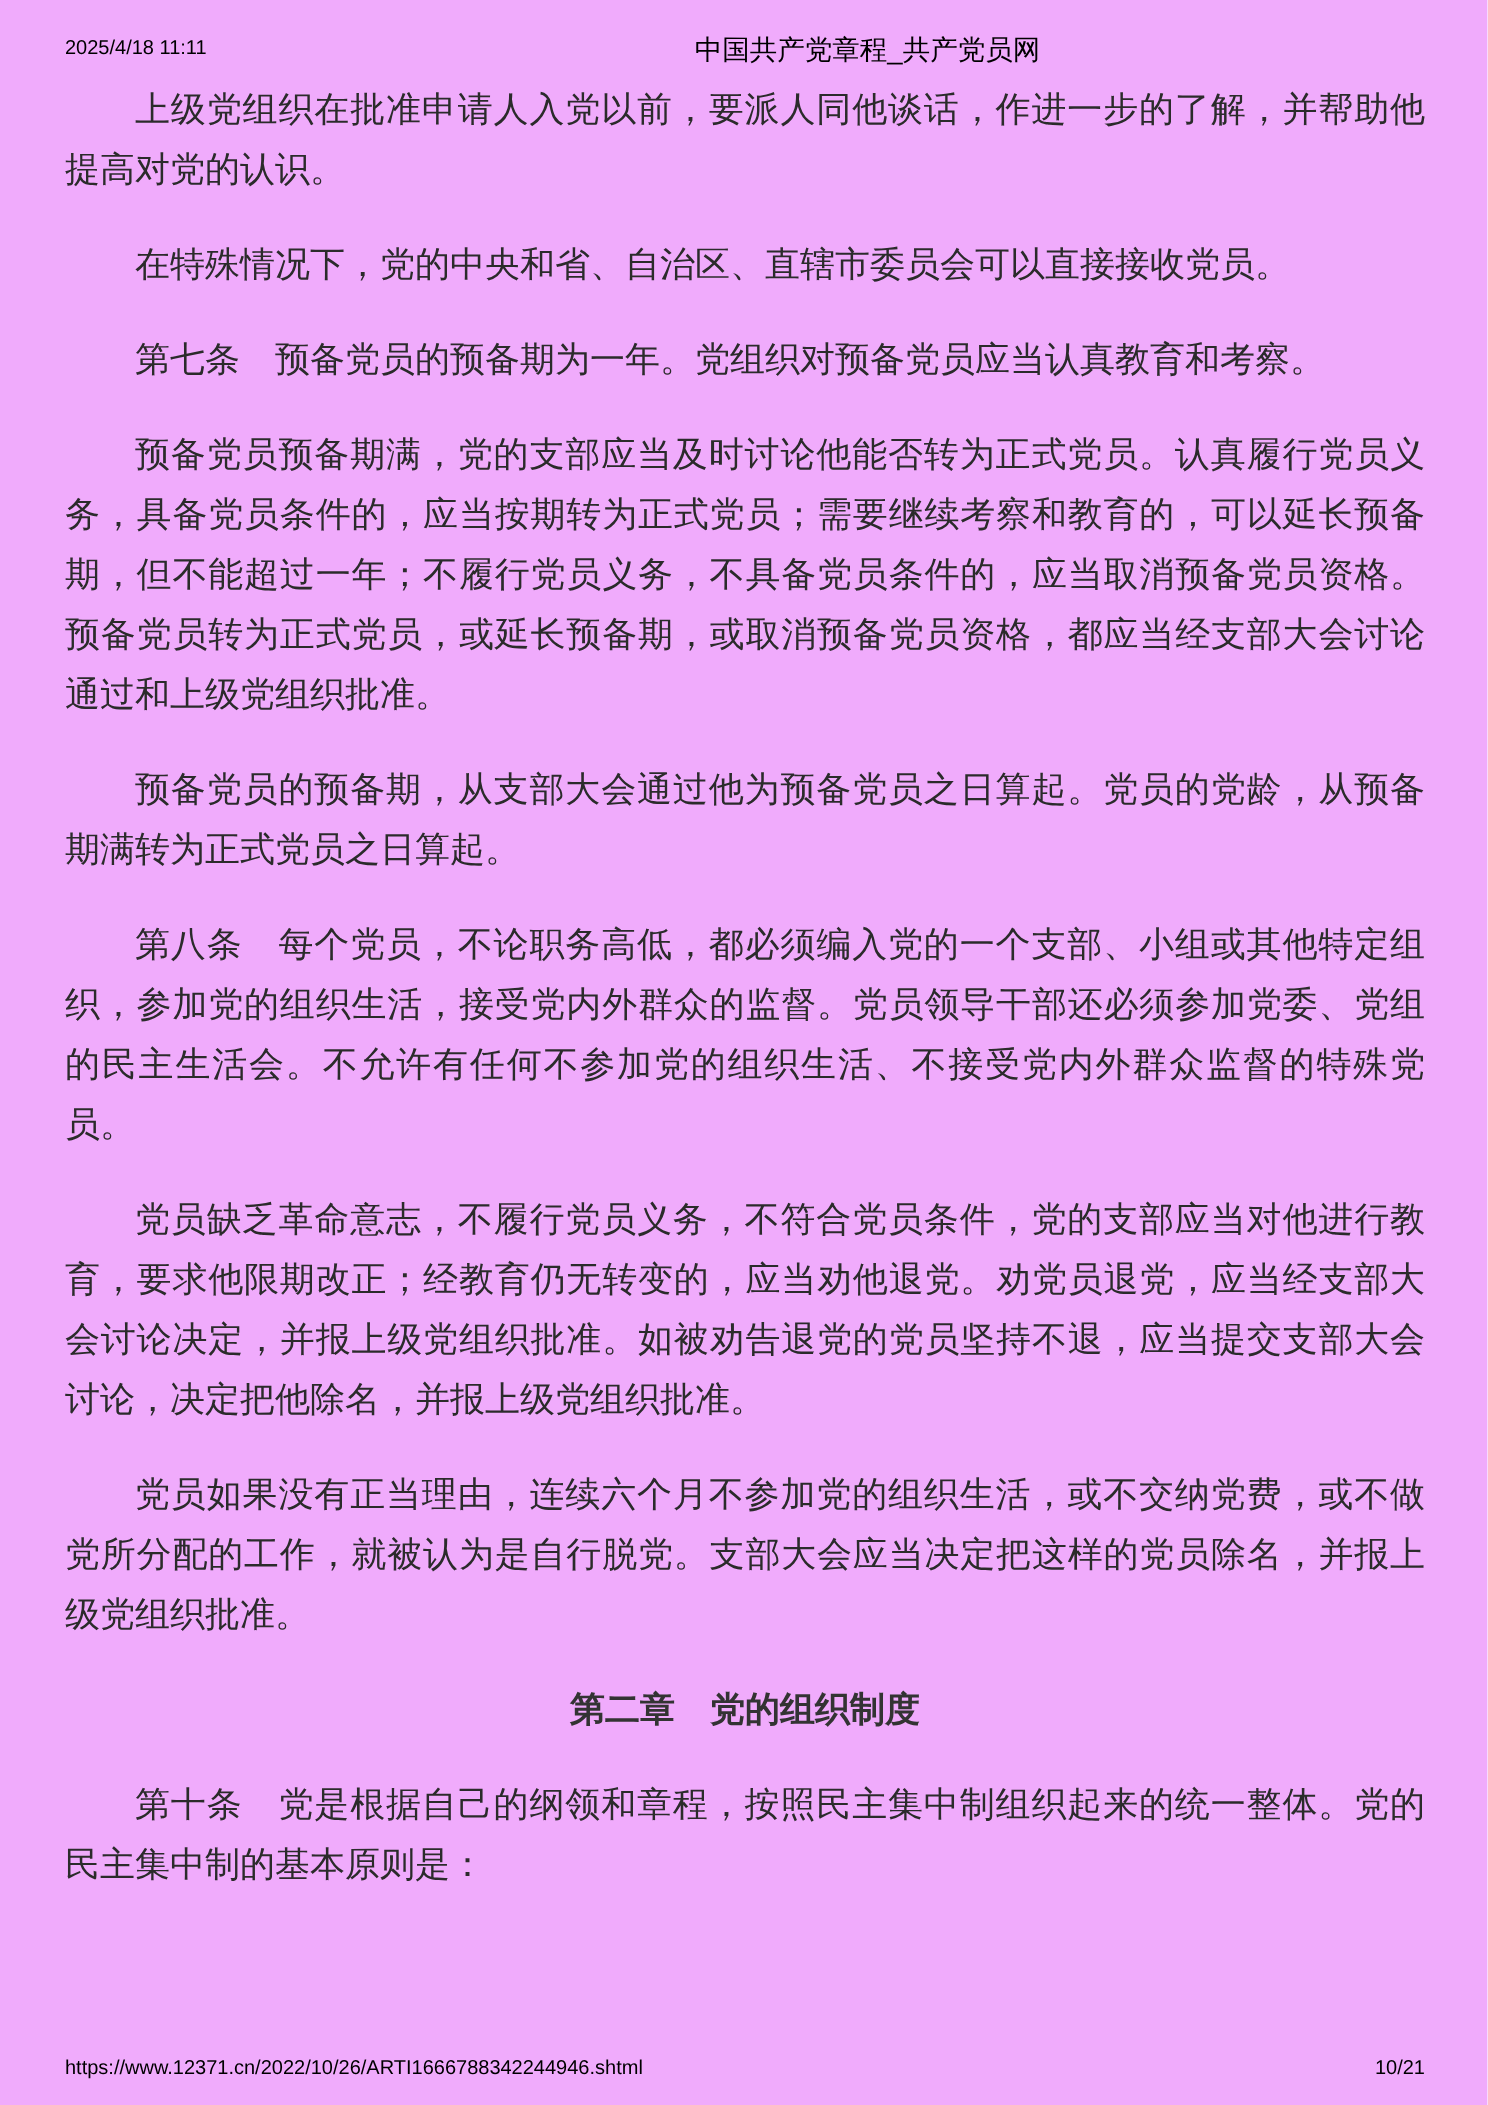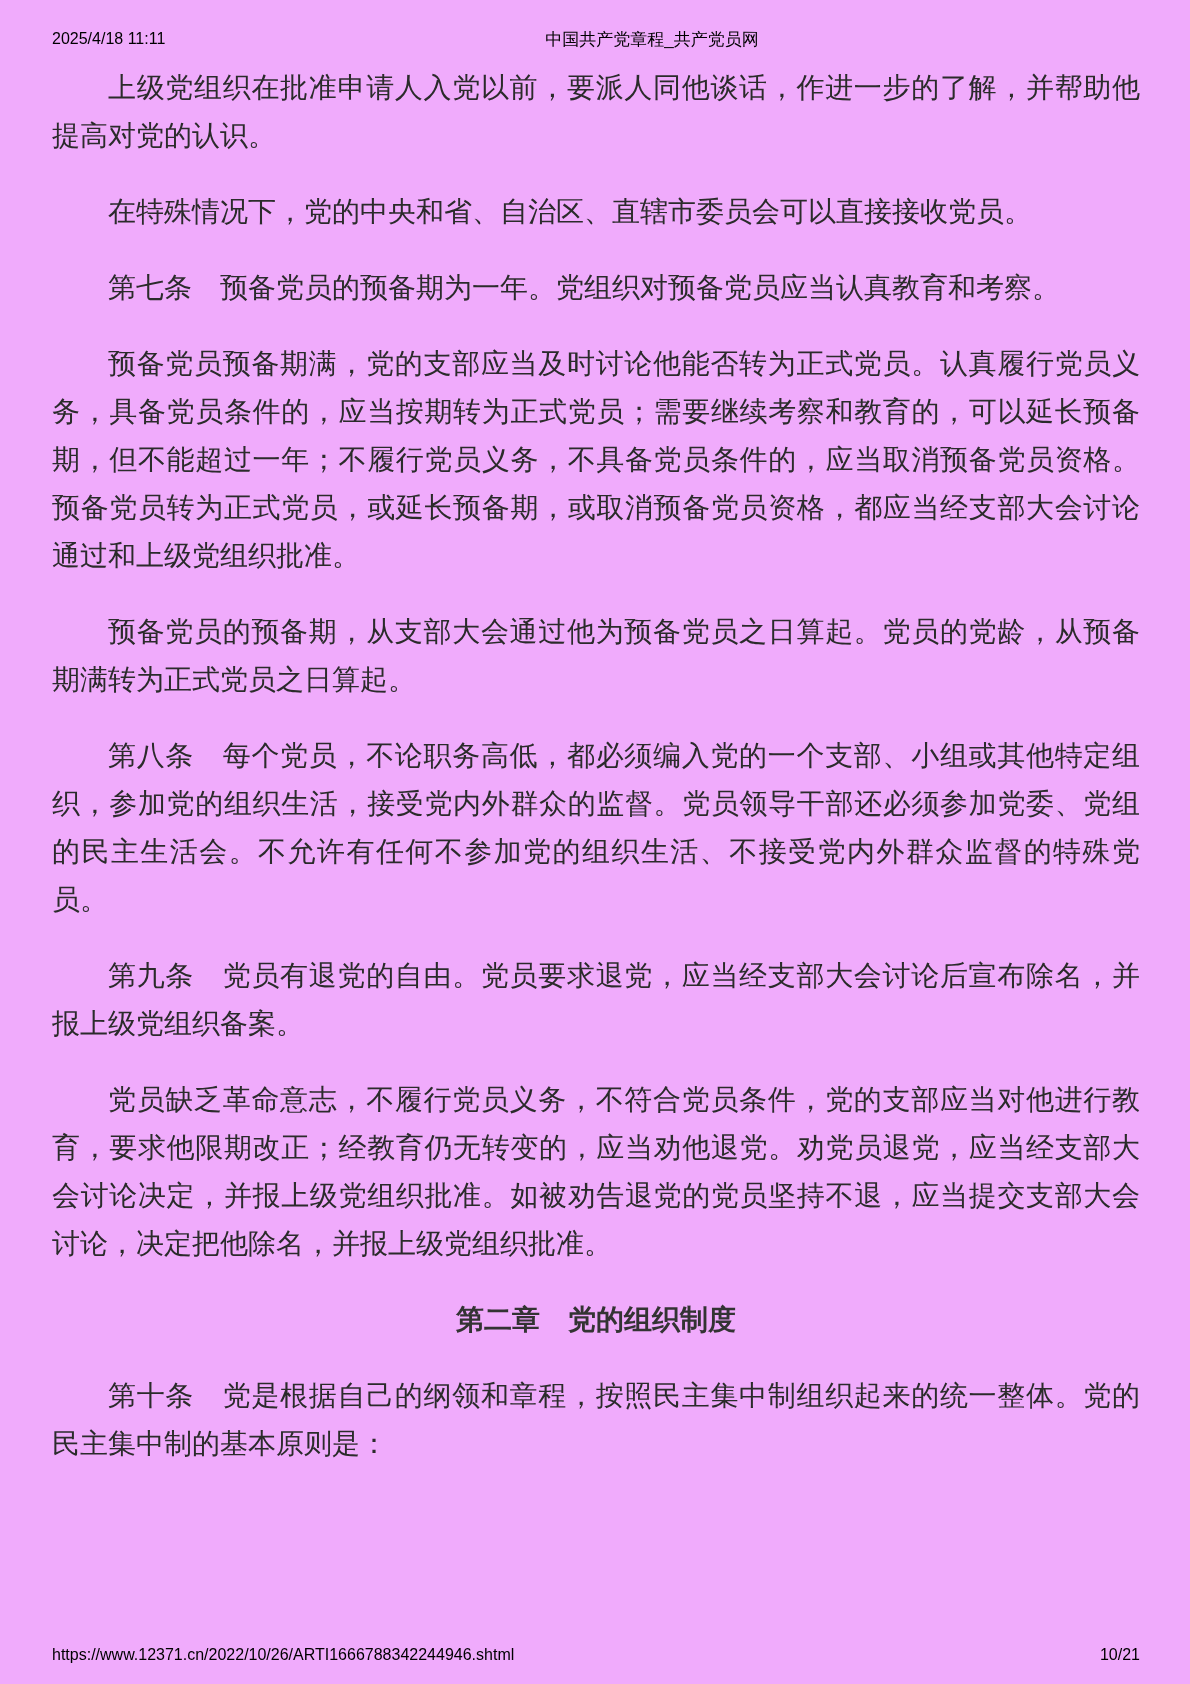--- a/index.html
+++ b/index.html
@@ -27,24 +27,24 @@
   .print-datetime {
     position: absolute;
     left: 52px;
     top: 0;
     font-size: 16px;
     line-height: 22px;
     white-space: nowrap;
   }
   .print-title {
     position: absolute;
-    left: 652px;
+    left: 694px;
     top: 1px;
     transform: translateX(-50%);
-    font-size: 17px;
+    font-size: 22px;
     line-height: 22px;
     white-space: nowrap;
   }
   
   .doc-content {
     position: absolute;
     top: 64px;
     left: 0;
     width: 100%;
     padding: 0 50px 0 52px;
@@ -99,22 +99,22 @@
     <span class="print-title">中国共产党章程_共产党员网</span>
   </div>
 
   <div class="doc-content">
     <p class="doc-paragraph">上级党组织在批准申请人入党以前，要派人同他谈话，作进一步的了解，并帮助他提高对党的认识。</p>
     <p class="doc-paragraph">在特殊情况下，党的中央和省、自治区、直辖市委员会可以直接接收党员。</p>
     <p class="doc-paragraph">第七条　预备党员的预备期为一年。党组织对预备党员应当认真教育和考察。</p>
     <p class="doc-paragraph">预备党员预备期满，党的支部应当及时讨论他能否转为正式党员。认真履行党员义务，具备党员条件的，应当按期转为正式党员；需要继续考察和教育的，可以延长预备期，但不能超过一年；不履行党员义务，不具备党员条件的，应当取消预备党员资格。预备党员转为正式党员，或延长预备期，或取消预备党员资格，都应当经支部大会讨论通过和上级党组织批准。</p>
     <p class="doc-paragraph">预备党员的预备期，从支部大会通过他为预备党员之日算起。党员的党龄，从预备期满转为正式党员之日算起。</p>
     <p class="doc-paragraph">第八条　每个党员，不论职务高低，都必须编入党的一个支部、小组或其他特定组织，参加党的组织生活，接受党内外群众的监督。党员领导干部还必须参加党委、党组的民主生活会。不允许有任何不参加党的组织生活、不接受党内外群众监督的特殊党员。</p>
-    <p class="doc-paragraph">第九条　党员有退党的自由。党员要求退党，应当经支部大会讨论后宣布除名，并报上级党组织备案。</p>
     <p class="doc-paragraph">党员缺乏革命意志，不履行党员义务，不符合党员条件，党的支部应当对他进行教育，要求他限期改正；经教育仍无转变的，应当劝他退党。劝党员退党，应当经支部大会讨论决定，并报上级党组织批准。如被劝告退党的党员坚持不退，应当提交支部大会讨论，决定把他除名，并报上级党组织批准。</p>
+    <p class="doc-paragraph">党员如果没有正当理由，连续六个月不参加党的组织生活，或不交纳党费，或不做党所分配的工作，就被认为是自行脱党。支部大会应当决定把这样的党员除名，并报上级党组织批准。</p>
 
     <p class="doc-paragraph chapter-heading">第二章　党的组织制度</p>
 
     <p class="doc-paragraph">第十条　党是根据自己的纲领和章程，按照民主集中制组织起来的统一整体。党的民主集中制的基本原则是：</p>
   </div>
 
   <div class="print-footer">
     <span class="footer-url">https://www.12371.cn/2022/10/26/ARTI1666788342244946.shtml</span>
     <span class="footer-page">10/21</span>
   </div>

